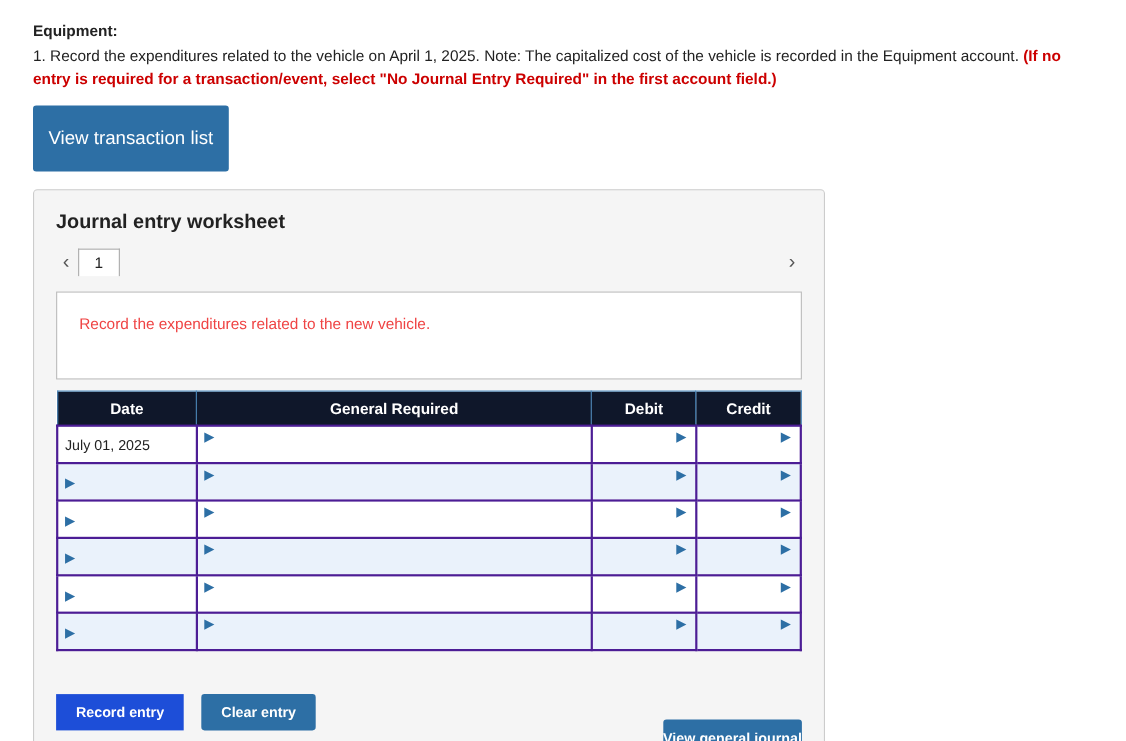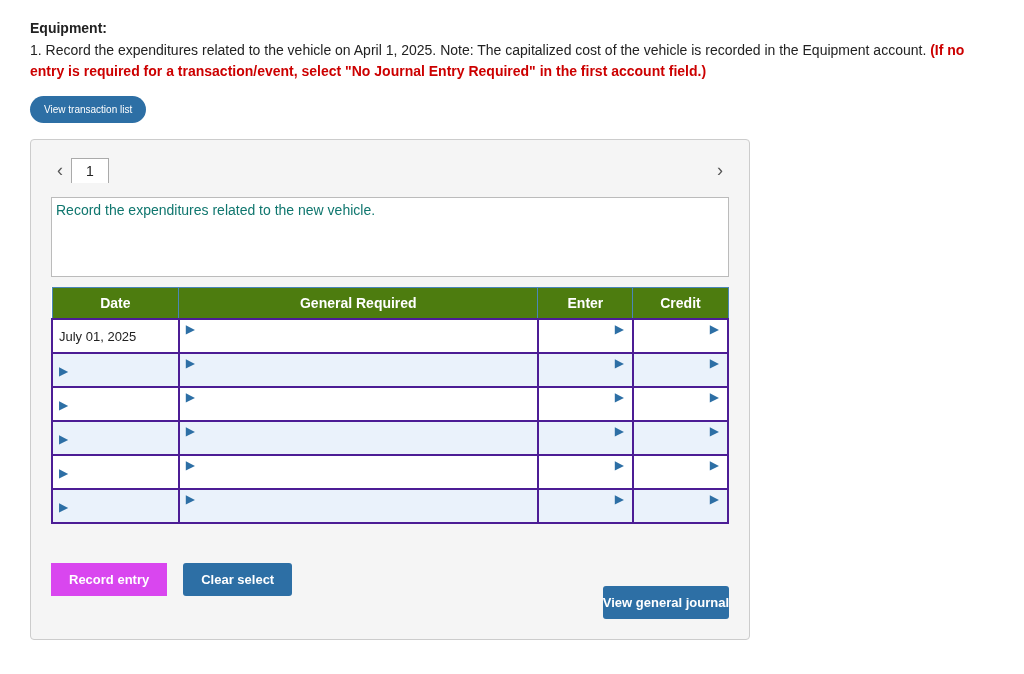--- a/index.html
+++ b/index.html
@@ -19,24 +19,24 @@
       line-height: 1.5;
     }
     .instructions .highlight {
       color: #cc0000;
       font-weight: bold;
     }
     .btn-view-transaction {
       background-color: #2d6fa5;
       color: #fff;
       border: none;
-      padding: 8px 14px;
-      font-size: 10px;
-      cursor: pointer;
-      border-radius: 14px;
+      padding: 20px 14px;
+      font-size: 17px;
+      cursor: pointer;
+      border-radius: 3px;
       margin-bottom: 16px;
     }
     .worksheet-container {
       border: 1px solid #ccc;
       border-radius: 4px;
       padding: 18px 20px 20px 20px;
       background: #f5f5f5;
       max-width: 720px;
     }
     .worksheet-title {
@@ -63,38 +63,38 @@
       padding: 4px 14px;
       font-size: 14px;
       margin: 0 2px;
     }
     .tab-nav-right {
       margin-left: auto;
     }
     .description-box {
       background: #fff;
       border: 1px solid #bbb;
-      padding: 4px;
+      padding: 20px;
       margin-bottom: 10px;
       min-height: 80px;
       font-size: 14px;
-      color: #0f766e;
+      color: #ef4444;
     }
     .note-text {
       color: #cc0000;
       font-size: 13px;
       margin-bottom: 8px;
     }
     .journal-table {
       width: 100%;
       border-collapse: collapse;
       background: #fff;
     }
     .journal-table thead tr {
-      background-color: #4d7c0f;
+      background-color: #0f172a;
     }
     .journal-table thead th {
       color: #fff;
       font-weight: bold;
       padding: 7px 10px;
       text-align: center;
       border: 1px solid #4a86b8;
       font-size: 14px;
     }
     .journal-table thead th:first-child {
@@ -137,21 +137,21 @@
       width: 90px;
       text-align: right;
     }
     .bottom-buttons {
       display: flex;
       align-items: center;
       margin-top: 16px;
       gap: 16px;
     }
     .btn-record {
-      background-color: #d946ef;
+      background-color: #1d4ed8;
       color: #fff;
       border: none;
       padding: 9px 18px;
       font-size: 13px;
       font-weight: bold;
       cursor: pointer;
       border-radius: 0;
     }
     .btn-clear {
       background-color: #2d6fa5;
@@ -189,36 +189,37 @@
   <p class="required-label">Equipment:</p>
   <p class="instructions">
     <span>1. Record the expenditures related to the vehicle on April 1, 2025. Note: The capitalized cost of the vehicle is recorded in the Equipment account.</span>
     <span class="highlight">(If no entry is required for a transaction/event, select "No Journal Entry Required" in the first account field.)</span>
   </p>
 </div>
 
 <button class="btn-view-transaction">View transaction list</button>
 
 <div class="worksheet-container">
+  <div class="worksheet-title">Journal entry worksheet</div>
 
   <div class="tab-nav">
     <span class="tab-nav-arrow">‹</span>
     <div class="tab-active">1</div>
     <span class="tab-nav-arrow tab-nav-right">›</span>
   </div>
 
   <div class="description-box">Record the expenditures related to the new vehicle.</div>
 
 
   <table class="journal-table">
     <thead>
       <tr>
         <th>Date</th>
         <th>General Required</th>
-        <th>Enter</th>
+        <th>Debit</th>
         <th>Credit</th>
       </tr>
     </thead>
     <tbody id="journal-tbody">
     <tr>
           <td class="date-cell"><span>July 01, 2025</span></td>
           <td class="general-journal-cell"><span class="cell-arrow arrow-blue">▶</span><input type="text" style=""></td>
           <td class="debit-cell"><span class="cell-arrow arrow-blue">▶</span><input type="text" style=""></td>
           <td class="credit-cell"><span class="cell-arrow arrow-blue">▶</span><input type="text" style=""></td>
         </tr>
@@ -250,19 +251,19 @@
           <td class="date-cell"><span class="cell-arrow arrow-blue">▶</span></td>
           <td class="general-journal-cell"><span class="cell-arrow arrow-blue">▶</span><input type="text" style=""></td>
           <td class="debit-cell"><span class="cell-arrow arrow-blue">▶</span><input type="text" style=""></td>
           <td class="credit-cell"><span class="cell-arrow arrow-blue">▶</span><input type="text" style=""></td>
         </tr>
       </tbody>
   </table>
 
   <div class="bottom-buttons">
     <button class="btn-record">Record entry</button>
-    <button class="btn-clear">Clear select</button>
+    <button class="btn-clear">Clear entry</button>
     <button class="btn-view-general">View general journal</button>
   </div>
 </div>
 
 
 
 
 </body></html>

